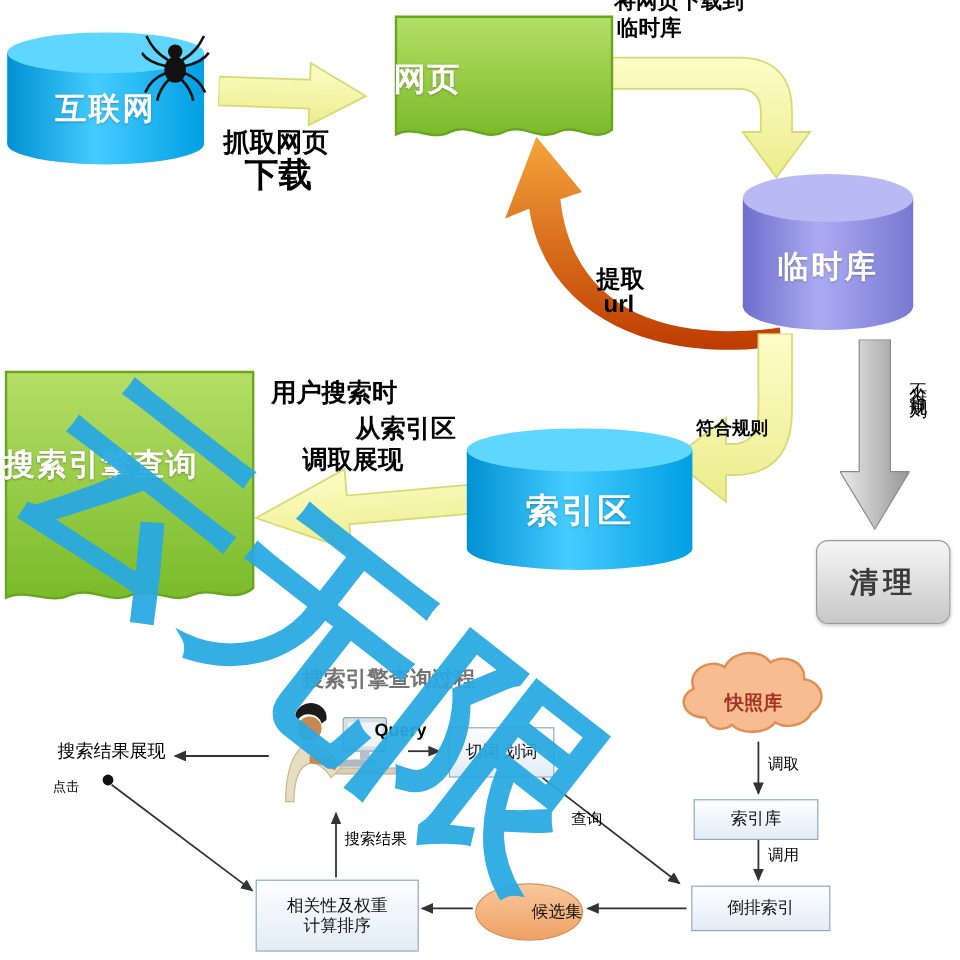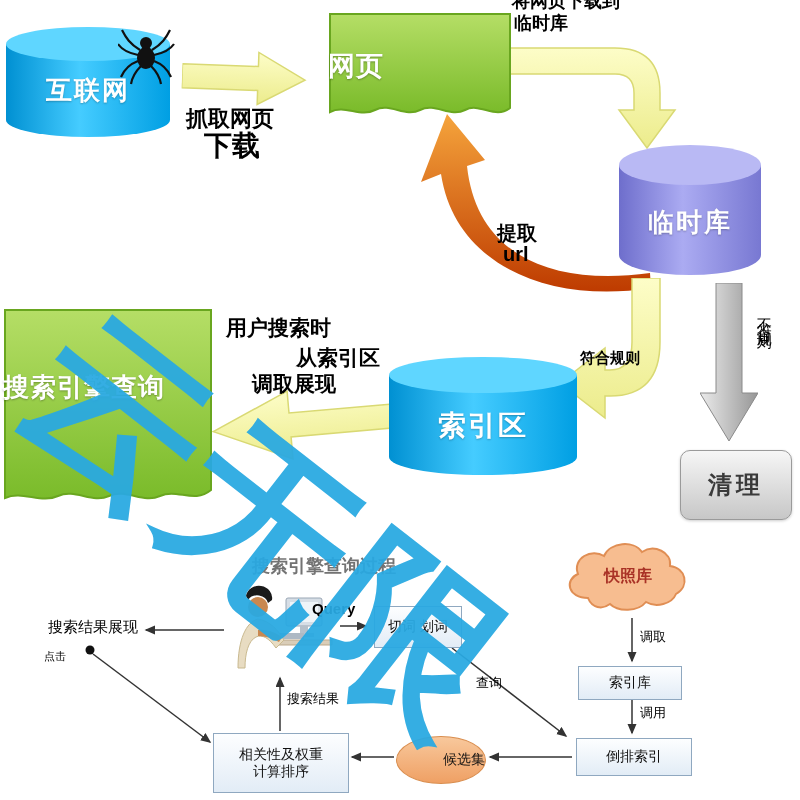--- a/index.html
+++ b/index.html
@@ -213,21 +213,21 @@
   <div class="lbl" style="left:226px;top:316px;font-size:21px">用户搜索时</div>
   <div class="lbl" style="left:296px;top:346px;font-size:21px">从索引区</div>
   <div class="lbl" style="left:252px;top:372px;font-size:21px">调取展现</div>
 
   <div class="lbl title-blue" style="left:252px;top:556px">搜索引擎查询过程</div>
 
   <div class="abs" style="left:558px;top:536px;width:140px;height:80px;z-index:12">
     <svg width="140" height="80" viewBox="0 0 140 80">
       <path d="M30,62 C10,62 6,44 20,38 C14,22 34,12 46,20 C52,6 76,4 84,16 C96,8 114,16 112,30 C128,32 132,50 118,58 C114,68 98,72 88,66 C80,76 60,76 52,68 C44,74 34,72 30,62 Z" fill="#F7BD90" stroke="#E08E54" stroke-width="2"></path>
     </svg>
-    <div class="abs" style="left:0;right:0;top:30px;text-align:center;font-size:16px;font-weight:bold;color:#A93226">快照库</div>
+    <div class="abs" style="left:0;right:0;top:40px;text-align:center;font-size:16px;font-weight:bold;color:#A93226">快照库</div>
   </div>
 
   <div class="abs" style="left:228px;top:584px;width:106px;height:90px;z-index:12">
     <svg width="106" height="90" viewBox="0 0 106 90">
       <rect x="58" y="14" width="36" height="28" rx="2" fill="#D7DEE6" stroke="#9AA7B5"></rect>
       <rect x="62" y="18" width="28" height="20" fill="#EFF4F8"></rect>
       <rect x="72" y="42" width="8" height="7" fill="#B6C0CA"></rect>
       <rect x="66" y="49" width="20" height="4" fill="#B6C0CA"></rect>
       <path d="M48,56 L104,56 L104,61 L48,61 Z" fill="#D9CDB8" stroke="#BBA98C" stroke-width="1"></path>
       <rect x="52" y="49" width="24" height="6" fill="#AEB9C4"></rect>

